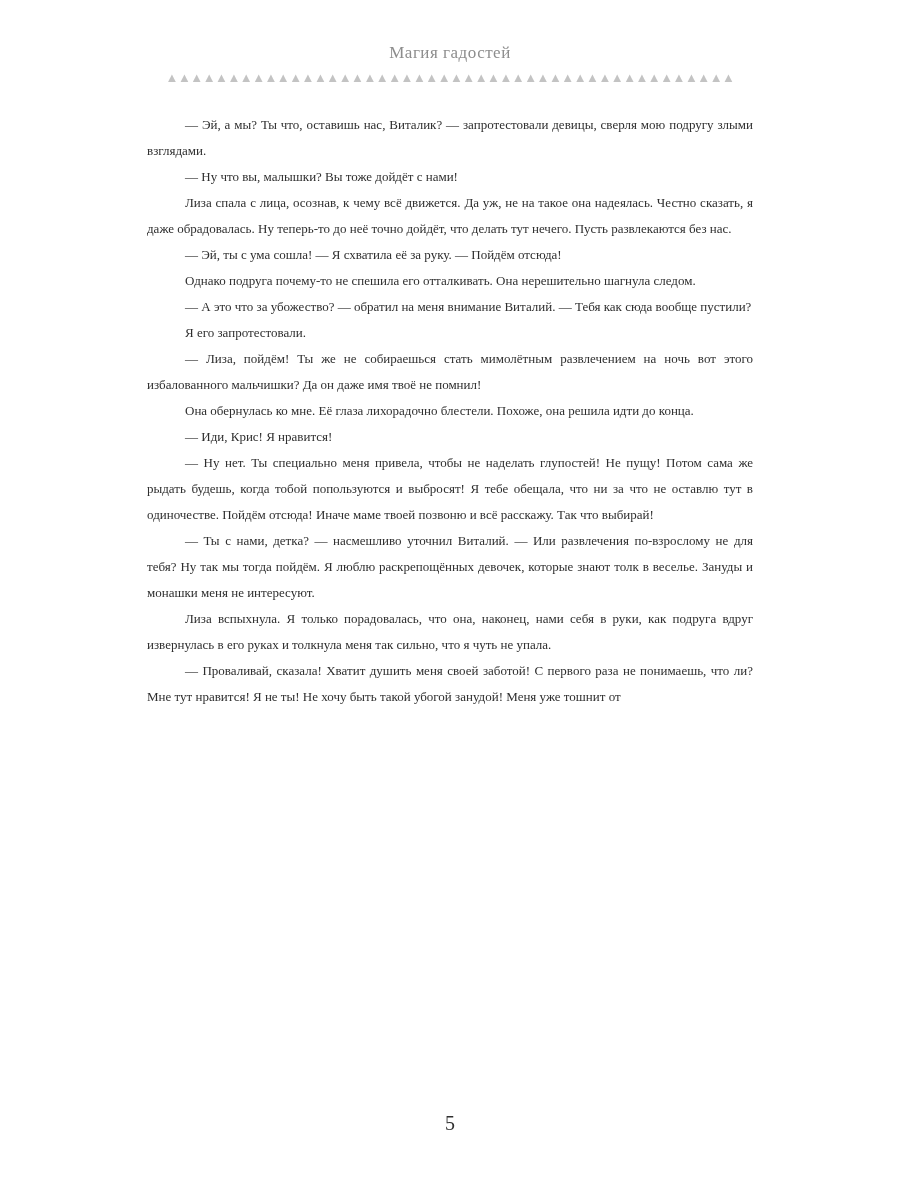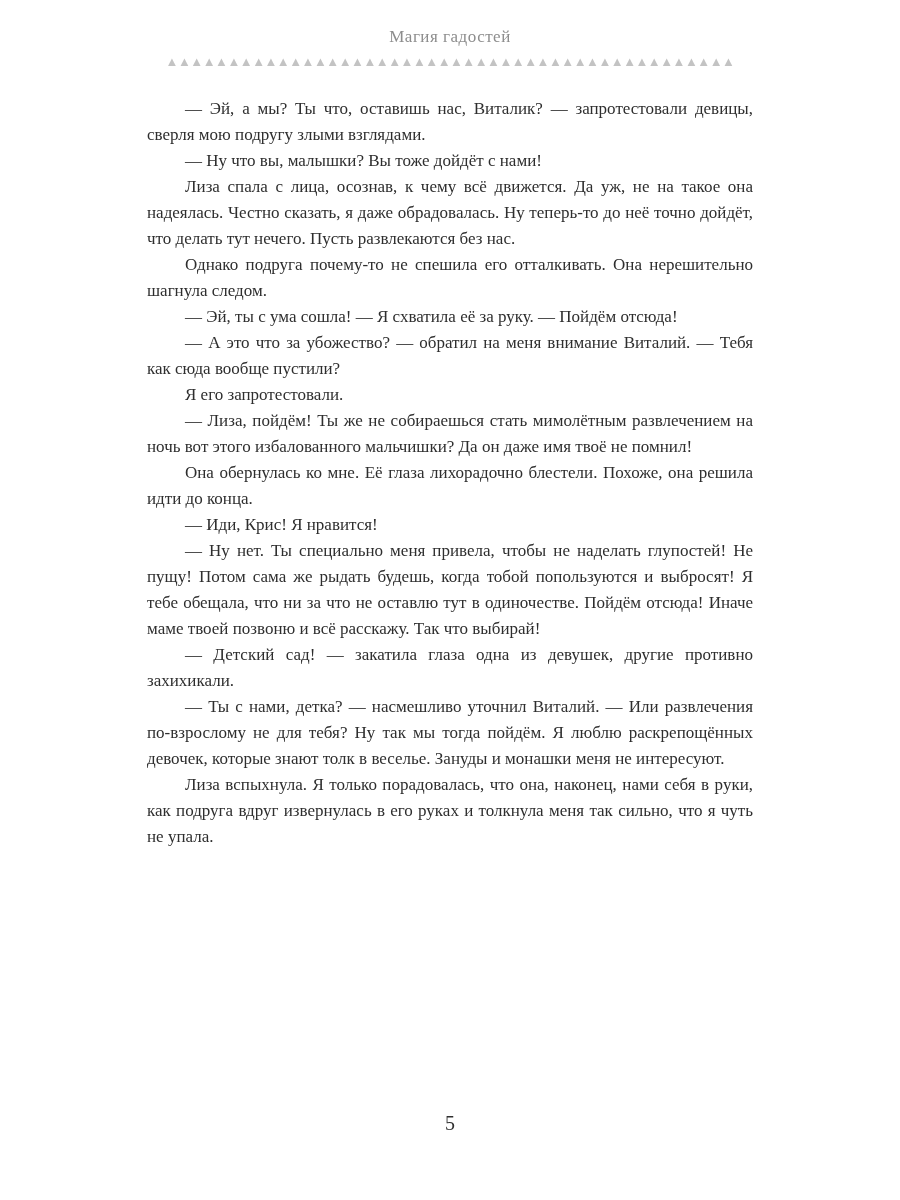--- a/index.html
+++ b/index.html
@@ -9,21 +9,21 @@
   }
   .page {
     position: relative;
     width: 900px;
     height: 1200px;
     background: #ffffff;
     overflow: hidden;
     font-family: "Liberation Serif", serif;
   }
   .running-header {
-    margin-top: 28px;
+    margin-top: 44px;
     text-align: center;
     font-family: "Liberation Serif", serif;
     font-size: 17px;
     line-height: 18px;
     color: #8d8d8d;
     letter-spacing: 0.5px;
   }
   .zigzag {
     width: 606px;
     margin: 9px auto 0 auto;
@@ -34,21 +34,21 @@
     color: #c3c3c3;
     font-size: 13px;
     line-height: 13px;
     letter-spacing: -0.5px;
     user-select: none;
   }
   .content {
     width: 606px;
     margin: 28px auto 0 auto;
     color: #2e2e2e;
-    font-size: 17px;
+    font-size: 13px;
     line-height: 26px;
     text-align: justify;
   }
   .content p.para {
     margin: 0;
     padding: 0;
     text-indent: 38px;
   }
   .page-number {
     position: absolute;
@@ -65,27 +65,27 @@
 
 <div class="page">
   <div class="running-header">Магия гадостей</div>
 
   <div class="zigzag">▲▲▲▲▲▲▲▲▲▲▲▲▲▲▲▲▲▲▲▲▲▲▲▲▲▲▲▲▲▲▲▲▲▲▲▲▲▲▲▲▲▲▲▲▲▲</div>
 
   <div class="content">
       <p class="para">— Эй, а мы? Ты что, оставишь нас, Виталик? — запротестовали девицы, сверля мою подругу злыми взглядами.</p>
       <p class="para">— Ну что вы, малышки? Вы тоже дойдёт с нами!</p>
       <p class="para">Лиза спала с лица, осознав, к чему всё движется. Да уж, не на такое она надеялась. Честно сказать, я даже обрадовалась. Ну теперь-то до неё точно дойдёт, что делать тут нечего. Пусть развлекаются без нас.</p>
+      <p class="para">— Эй, ты с ума сошла! — Я схватила её за руку. — Пойдём отсюда!</p>
       <p class="para">Однако подруга почему-то не спешила его отталкивать. Она нерешительно шагнула следом.</p>
-      <p class="para">— Эй, ты с ума сошла! — Я схватила её за руку. — Пойдём отсюда!</p>
       <p class="para">— А это что за убожество? — обратил на меня внимание Виталий. — Тебя как сюда вообще пустили?</p>
       <p class="para">Я его запротестовали.</p>
       <p class="para">— Лиза, пойдём! Ты же не собираешься стать мимолётным развлечением на ночь вот этого избалованного мальчишки? Да он даже имя твоё не помнил!</p>
       <p class="para">Она обернулась ко мне. Её глаза лихорадочно блестели. Похоже, она решила идти до конца.</p>
       <p class="para">— Иди, Крис! Я нравится!</p>
       <p class="para">— Ну нет. Ты специально меня привела, чтобы не наделать глупостей! Не пущу! Потом сама же рыдать будешь, когда тобой попользуются и выбросят! Я тебе обещала, что ни за что не оставлю тут в одиночестве. Пойдём отсюда! Иначе маме твоей позвоню и всё расскажу. Так что выбирай!</p>
-      <p class="para">— Детский сад! — закатила глаза одна из девушек, другие противно захихикали.</p>
       <p class="para">— Ты с нами, детка? — насмешливо уточнил Виталий. — Или развлечения по-взрослому не для тебя? Ну так мы тогда пойдём. Я люблю раскрепощённых девочек, которые знают толк в веселье. Зануды и монашки меня не интересуют.</p>
       <p class="para">Лиза вспыхнула. Я только порадовалась, что она, наконец, нами себя в руки, как подруга вдруг извернулась в его руках и толкнула меня так сильно, что я чуть не упала.</p>
+      <p class="para">— Проваливай, сказала! Хватит душить меня своей заботой! С первого раза не понимаешь, что ли? Мне тут нравится! Я не ты! Не хочу быть такой убогой занудой! Меня уже тошнит от</p>
     </div>
 
   <div class="page-number">5</div>
 </div>
 
 </body></html>

